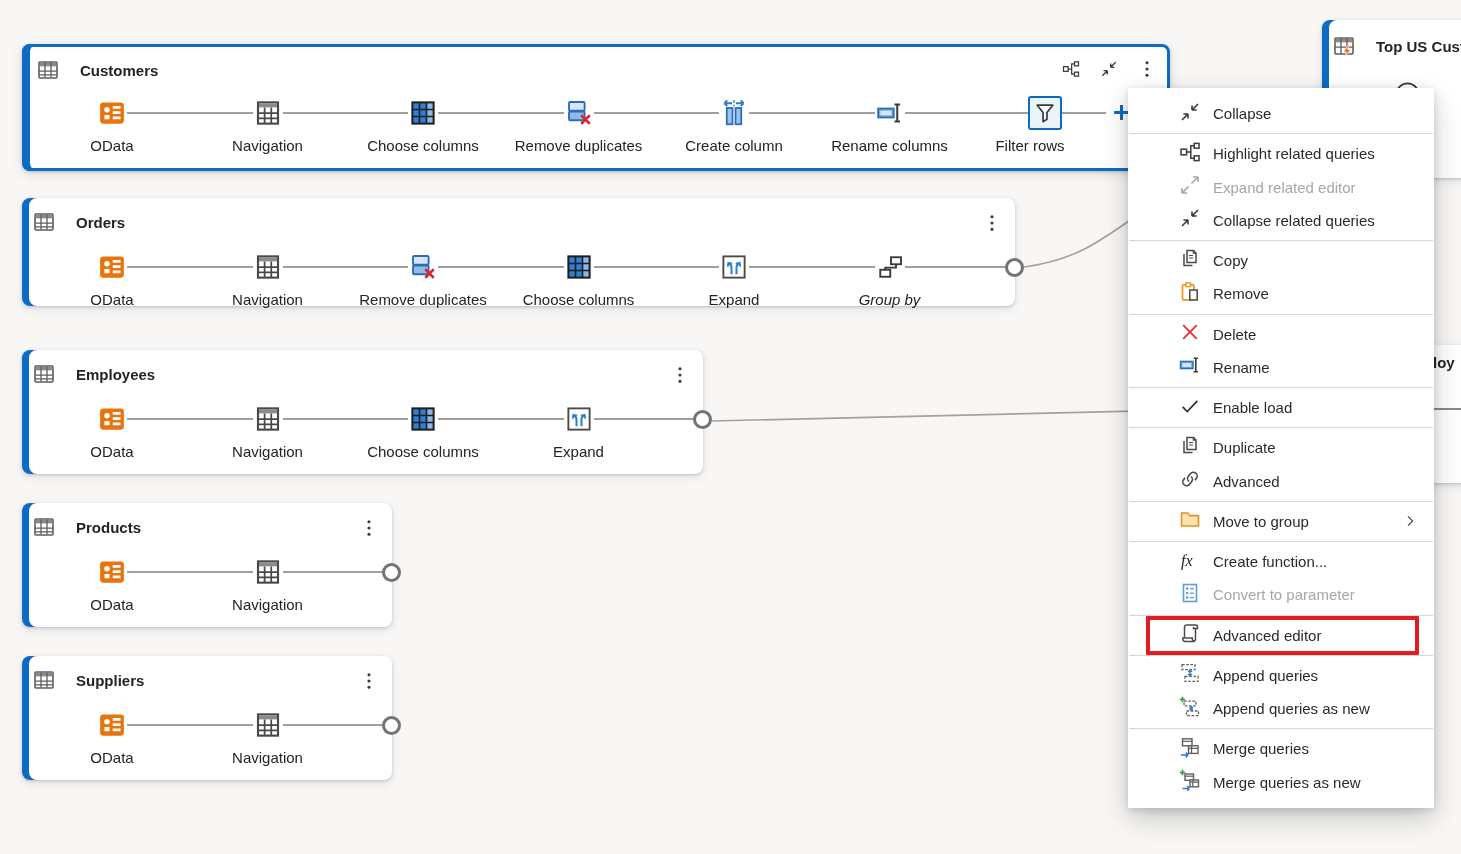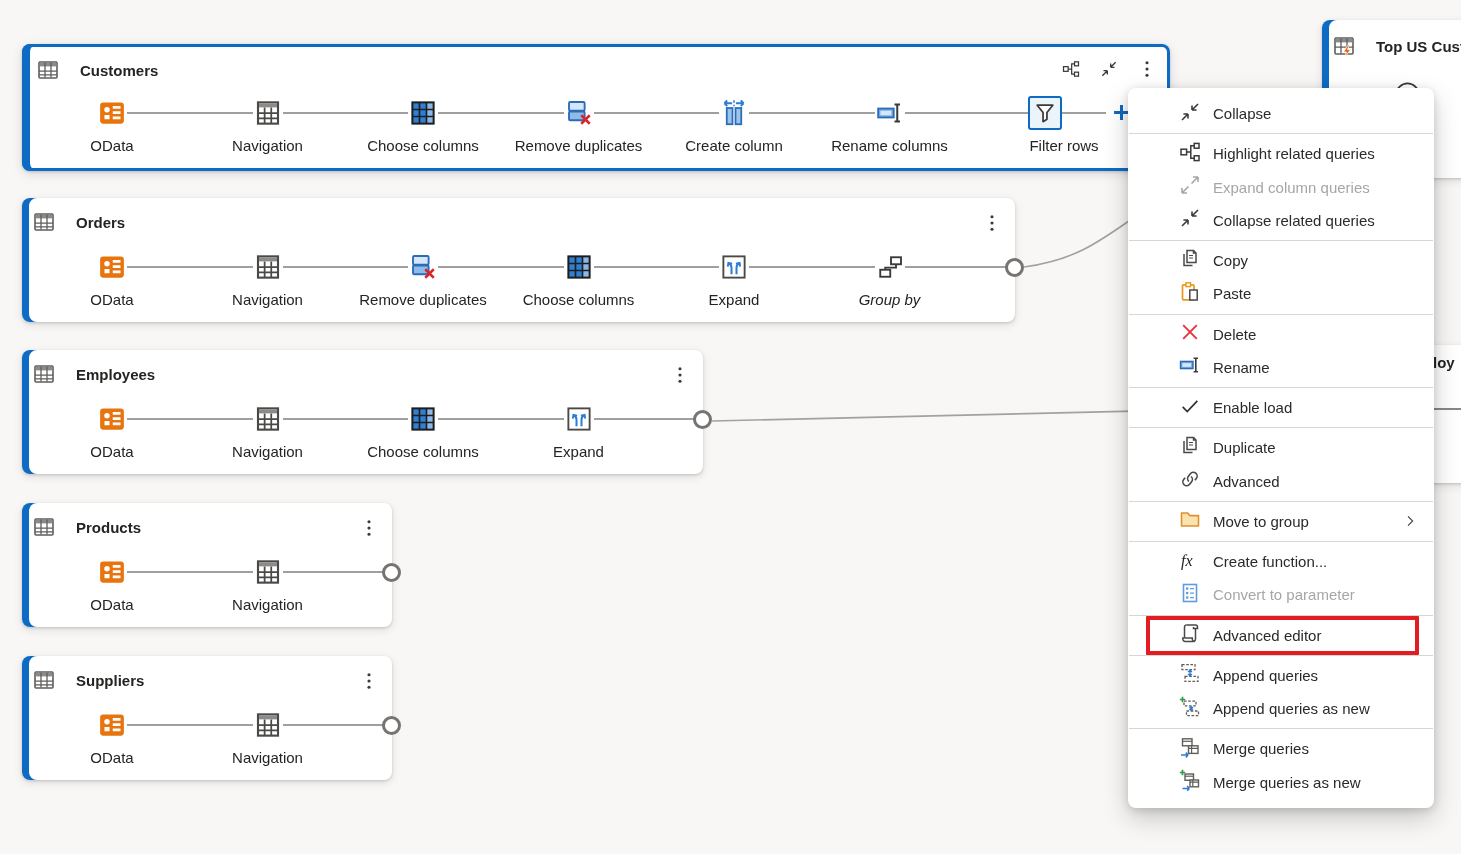--- a/index.html
+++ b/index.html
@@ -23,21 +23,21 @@
   .step-label{position:absolute;top:93px;width:160px;margin-left:-80px;text-align:center;font-size:15px;color:#252423;white-space:nowrap;}
   .out-circle{position:absolute;right:-9px;top:60px;width:13px;height:13px;border:3px solid #767472;border-radius:50%;background:#fff;cursor:pointer;}
   .add-step{position:absolute;top:53px;width:31px;height:31px;border-radius:50%;background:#fff;display:flex;align-items:center;justify-content:center;cursor:pointer;}
 
   
   .pcard{position:absolute;background:#fff;border-radius:8px;z-index:2;
          box-shadow:inset 7px 0 0 #0e6bc3, 0 1px 3px rgba(0,0,0,.16), 0 3px 10px rgba(0,0,0,.10);}
   .pcard.noaccent{box-shadow:0 1px 3px rgba(0,0,0,.16), 0 3px 10px rgba(0,0,0,.10);}
 
   
-  .menu{position:absolute;left:1128px;top:88px;width:306px;background:#fff;border-radius:8px;z-index:10;
+  .menu{position:absolute;left:1128px;top:88px;width:306px;background:#fff;border-radius:0;z-index:10;
         padding:9px 0 9px;box-shadow:0 10px 26px rgba(0,0,0,.20), 0 2px 8px rgba(0,0,0,.14);}
   .menu-sep{height:1px;background:#d8d6d4;margin:3px 1px;}
   .menu-item{position:relative;height:33.25px;display:flex;align-items:center;cursor:pointer;font-size:15px;color:#2b2a29;}
   .menu-item .mi-icon{width:24px;height:24px;margin:0 11px 4px 50px;flex:none;display:flex;align-items:center;justify-content:center;text-align:center;}
   .menu-item.disabled{color:#a8a6a4;cursor:default;}
   .menu-item .chev{margin-left:auto;margin-right:16px;display:flex;}
   .menu-item.highlighted::after{content:"";position:absolute;left:18px;right:15px;top:-3px;bottom:-3px;
         border:4px solid #e11d23;border-radius:1px;pointer-events:none;}
   .mi-label{white-space:nowrap;}
 </style>
@@ -157,30 +157,30 @@
           </span>
         </div>
         <div class="step-label" style="left: 867.5px;">Rename columns</div>
         <div class="step-icon sel" style="left: 1006px;">
           <span style="display: flex;">
             <svg width="26" height="26" viewBox="0 0 24 24">
               <path d="M4.8 4.8h14.4l-5.4 6.7v6.3l-3.6 2.2v-8.5z" fill="#fff" stroke="#3b3a39" stroke-width="1.6" stroke-linejoin="round"></path>
             </svg>
           </span>
         </div>
-        <div class="step-label" style="left: 1042px;">Filter rows</div>
+        <div class="step-label" style="left: 1008px;">Filter rows</div>
         <div class="add-step" style="left: 1084px;">
           <span style="display: flex;">
             <svg width="21" height="21" viewBox="0 0 24 24">
               <path d="M12 3.5v17M3.5 12h17" stroke="#1168bd" stroke-width="3.4"></path>
             </svg>
           </span>
         </div>
       </div>
-      <div class="card" style="left: 22px; top: 198px; width: 993px; height: 124px;">
+      <div class="card" style="left: 22px; top: 198px; width: 993px; height: 108px;">
         <div class="hdr">
           <span style="display: flex;">
             <svg width="24" height="24" viewBox="0 0 24 24">
               <rect x="3" y="4" width="18" height="16" rx="1" fill="#fff" stroke="#5f5e5c" stroke-width="1.6"></rect>
               <rect x="3.8" y="4.8" width="16.4" height="3.6" fill="#8d8b89"></rect>
               <path d="M9 4.5v15M15 4.5v15M3 13.2h18M3 16.8h18" stroke="#5f5e5c" stroke-width="1.3" fill="none"></path>
             </svg>
           </span>
           <span class="title">Orders</span>
         </div>
@@ -486,21 +486,21 @@
         </div>
         <div class="menu-item disabled">
           <span class="mi-icon">
             <span style="display: flex;">
               <svg width="24" height="24" viewBox="0 0 24 24" fill="none" stroke="#a8a6a4" stroke-width="1.6">
                 <path d="M13.5 10.5L20 4m0 0h-5m5 0v5"></path>
                 <path d="M10.5 13.5L4 20m0 0h5m-5 0v-5"></path>
               </svg>
             </span>
           </span>
-          <span class="mi-label">Expand column queries</span>
+          <span class="mi-label">Expand related editor</span>
         </div>
         <div class="menu-item">
           <span class="mi-icon">
             <span style="display: flex;">
               <svg width="24" height="24" viewBox="0 0 24 24" fill="none" stroke="#3b3a39" stroke-width="1.6">
                 <path d="M20 4l-6 6m0 0h4.6M14 10V5.4"></path>
                 <path d="M4 20l6-6m0 0H5.4M10 14v4.6"></path>
               </svg>
             </span>
           </span>
@@ -523,21 +523,21 @@
         <div class="menu-item">
           <span class="mi-icon">
             <span style="display: flex;">
               <svg width="24" height="24" viewBox="0 0 24 24" fill="none">
                 <rect x="4.5" y="4.8" width="11.5" height="15" rx="1" stroke="#e8981d" stroke-width="1.7"></rect>
                 <rect x="8" y="2.8" width="4.5" height="3.8" fill="#fff" stroke="#e8981d" stroke-width="1.4"></rect>
                 <rect x="11.8" y="10" width="7.4" height="10" fill="#fff" stroke="#4a4948" stroke-width="1.5"></rect>
               </svg>
             </span>
           </span>
-          <span class="mi-label">Paste</span>
+          <span class="mi-label">Remove</span>
         </div>
         <div class="menu-sep"></div>
         <div class="menu-item">
           <span class="mi-icon">
             <span style="display: flex;">
               <svg width="24" height="24" viewBox="0 0 24 24">
                 <path d="M5.2 5.2l13.6 13.6M18.8 5.2L5.2 18.8" stroke="#e8323c" stroke-width="1.9"></path>
               </svg>
             </span>
           </span>

